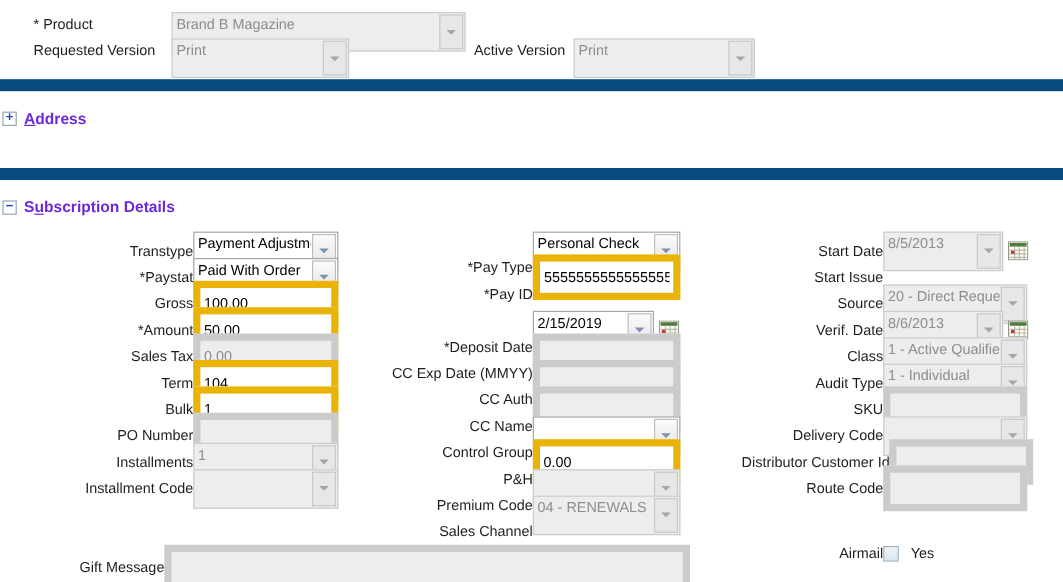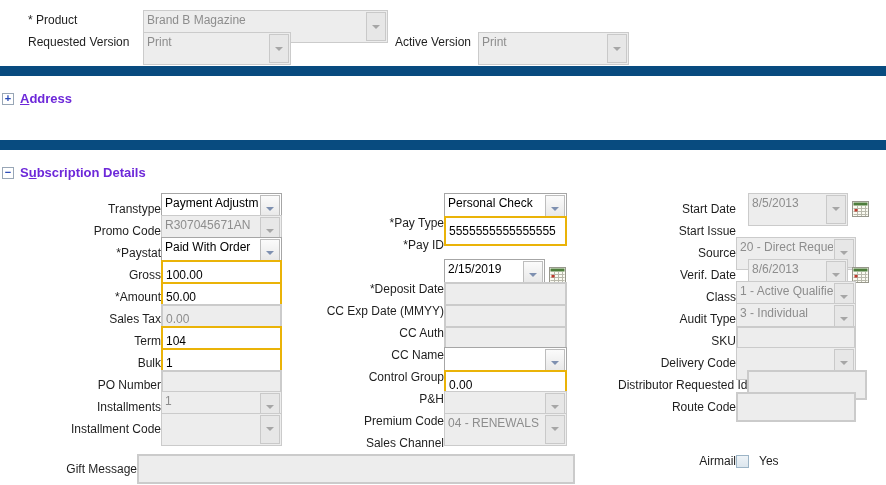--- a/index.html
+++ b/index.html
@@ -4,21 +4,21 @@
 <style>
   html,body{margin:0;padding:0;background:#fff;}
   #screen{position:relative;width:886px;height:485px;background:#fff;overflow:hidden;
           font-family:"Liberation Sans",sans-serif;font-size:12px;color:#1e1e1e;}
   .abs{position:absolute;}
 
   
   .lbl{font-size:12px;color:#1e1e1e;white-space:nowrap;text-align:right;}
 
   
-  .txt{box-sizing:border-box;height:19px;border:2px solid #eab308;background:#fff;
+  .txt{box-sizing:border-box;height:19px;border:6px solid #eab308;background:#fff;
        font-family:"Liberation Sans",sans-serif;font-size:12px;color:#000;padding:13px 3px;outline:none;}
   .txt.dis{background:#ededed;border-color:#cbcbcb;color:#8d8d8d;}
 
   
   .sel{box-sizing:border-box;height:33px;border:1px solid #a6a6a6;background:#fff;
        display:flex;align-items:stretch;}
   .sel .sv{flex:1;overflow:hidden;white-space:nowrap;padding:2px 0 0 3px;font-size:12px;color:#000;}
   .sel .sb{box-sizing:border-box;width:20px;margin:1px;border:1px solid #bdbdbd;
            background:linear-gradient(#fbfbfb,#e2e2e2);display:flex;align-items:center;justify-content:center;}
   .tri{width:0;height:0;border-left:4px solid transparent;border-right:4px solid transparent;
@@ -39,21 +39,21 @@
   
   .col{position:absolute;top:198px;}
   .row{height:22px;display:flex;align-items:center;}
   #col1{left:30px;width:232px;margin-left:24px;}   #col1 .lbl{flex:0 0 107px;}
   #col2{left:300px;width:272px;}  #col2 .lbl{flex:0 0 144px;margin-top:28px;}
   #col3{left:618px;width:262px;}  #col3 .lbl{flex:0 0 118px;}
   #col1 .sel,#col1 .txt{width:121px;}
   #col2 .sel,#col2 .txt{width:123px;}
   #col3 .sel,#col3 .txt{width:120px;}
   .sel.w-date{width:101px !important;}
-  #col3 .sel.w-date{width:100px !important;margin-left:12px;}
+  #col3 .sel.w-date{width:100px !important;}
   .cal{display:inline-flex;margin-left:4px;cursor:pointer;}
 
   
   .chk{box-sizing:border-box;width:13px;height:13px;border:1px solid #9cb4c6;
        background:linear-gradient(#eef3f7,#dce6ee);display:inline-block;}
 
   .gift-row{position:absolute;left:30px;top:454px;display:flex;align-items:center;}
   .gift-row .lbl{flex:0 0 107px;}
   .air-row{position:absolute;left:618px;top:454px;display:flex;align-items:center;}
   .air-row .lbl{flex:0 0 118px;}
@@ -100,29 +100,20 @@
   <div class="sec-head" style="left:2px;top:165px">
     <span class="toggle-box">−</span>
     <span class="sec-title"><span>S</span><u>u</u><span>bscription Details</span></span>
   </div>
 
   <div id="col1" class="col">
     <div class="row">
       <span class="lbl">Transtype</span>
       <div class="sel">
         <span class="sv">Payment Adjustment</span>
-        <span class="sb">
-            <i class="tri"></i>
-          </span>
-      </div>
-    </div>
-    <div class="row">
-      <span class="lbl">Promo Code</span>
-      <div class="sel dis">
-        <span class="sv">R307045671AN</span>
         <span class="sb">
             <i class="tri"></i>
           </span>
       </div>
     </div>
     <div class="row">
       <span class="lbl">*Paystat</span>
       <div class="sel">
         <span class="sv">Paid With Order</span>
         <span class="sb">
@@ -318,41 +309,41 @@
       <div class="sel dis">
         <span class="sv">1 - Active Qualified</span>
         <span class="sb">
             <i class="tri"></i>
           </span>
       </div>
     </div>
     <div class="row">
       <span class="lbl">Audit Type</span>
       <div class="sel dis">
-        <span class="sv">3 - Individual</span>
+        <span class="sv">1 - Individual</span>
         <span class="sb">
             <i class="tri"></i>
           </span>
       </div>
     </div>
     <div class="row">
       <span class="lbl">SKU</span>
       <input class="txt dis" value="" style="">
     </div>
     <div class="row">
       <span class="lbl">Delivery Code</span>
       <div class="sel dis">
         <span class="sv"></span>
         <span class="sb">
             <i class="tri"></i>
           </span>
       </div>
     </div>
     <div class="row">
-      <span class="lbl">Distributor Requested Id</span>
+      <span class="lbl">Distributor Customer Id</span>
       <input class="txt dis" value="" style="">
     </div>
     <div class="row">
       <span class="lbl">Route Code</span>
       <input class="txt dis" value="" style="">
     </div>
   </div>
 
   <div class="gift-row">
     <span class="lbl">Gift Message</span>

